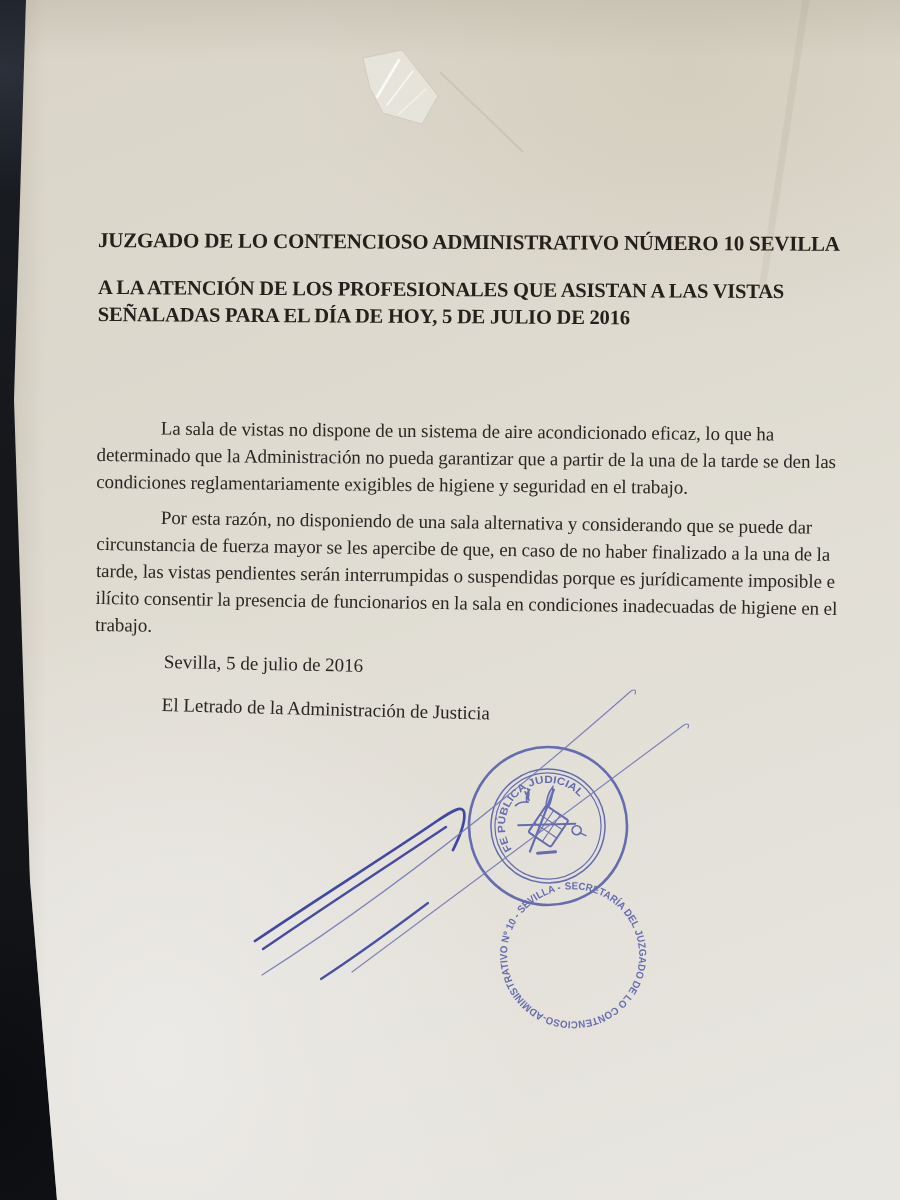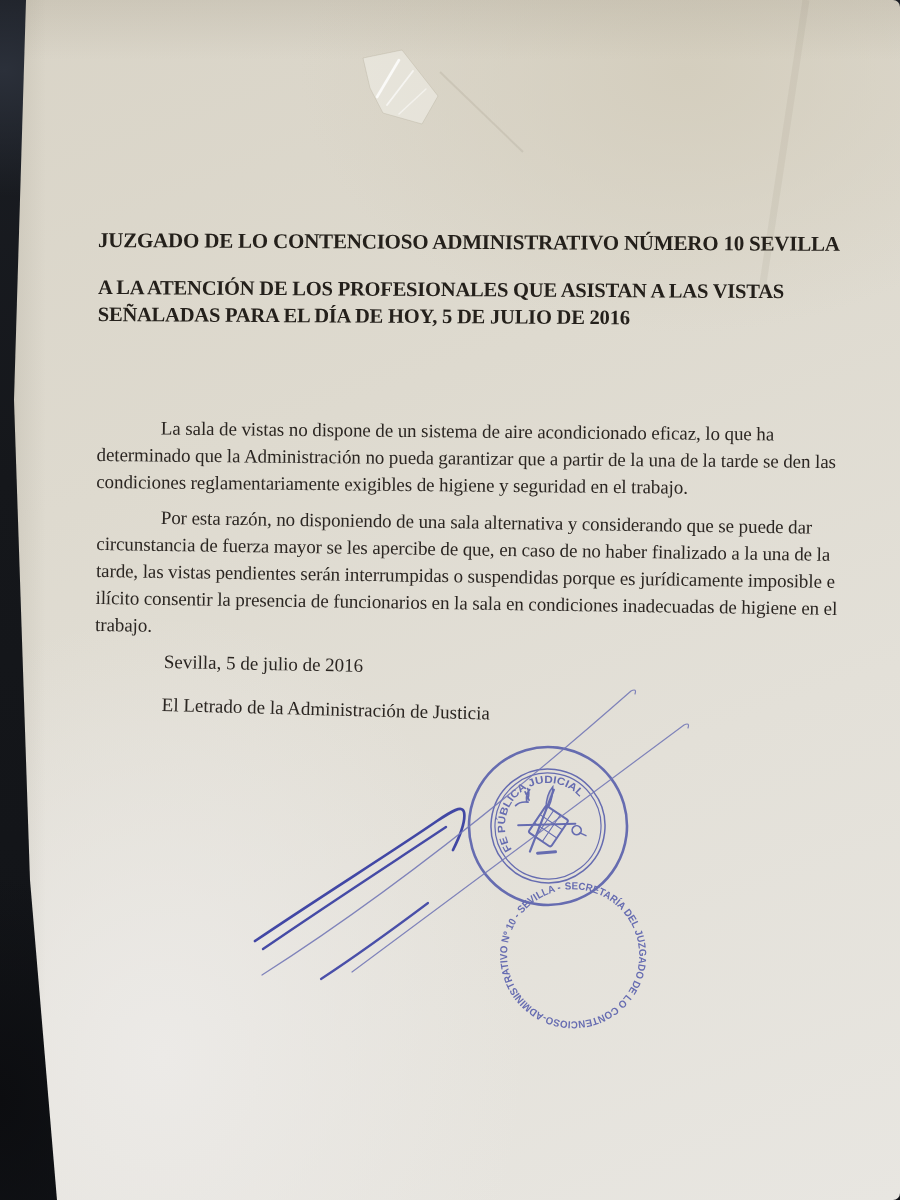--- a/index.html
+++ b/index.html
@@ -19,21 +19,20 @@
   
   .paper{
     position:absolute;inset:0;
     clip-path:polygon(26px 0px, 900px 0px, 900px 1200px, 57px 1200px, 30px 880px, 14px 400px);
     background:
       linear-gradient(90deg, rgba(110,102,84,0.30) 0px, rgba(110,102,84,0.10) 18px, rgba(110,102,84,0) 46px),
       linear-gradient(180deg, rgba(125,114,92,0.14) 0px, rgba(125,114,92,0) 60px),
       radial-gradient(620px 420px at 76% 6%, #d4cebe 0%, rgba(212,206,190,0) 62%),
       radial-gradient(560px 680px at 18% 88%, #eceae7 0%, rgba(236,234,231,0) 65%),
       linear-gradient(160deg, #d9d4c7 0%, #dedacf 35%, #e3e0d8 65%, #e8e6e1 100%);
-    border-radius: 7px;
   }
   .print{position:absolute;color:#2b2622;}
   .hdr{font-weight:bold;color:#24201b;letter-spacing:-0.2px;white-space:nowrap;}
   .title{left:98px;top:228px;font-size:21px;transform:rotate(.3deg);transform-origin:left top;}
   .attn{left:98px;top:274px;font-size:20.5px;line-height:27px;transform:rotate(.35deg);transform-origin:left top;}
   .body-par{width:775px;font-size:19px;line-height:27px;text-indent:64px;letter-spacing:-0.1px;transform-origin:left top;}
   .p1{left:97px;top:414px;transform:rotate(.55deg);}
   .p2{left:97px;top:503px;transform:rotate(.85deg);}
   .dateline{left:164px;top:651px;font-size:19px;transform:rotate(1.1deg);transform-origin:left top;white-space:nowrap;}
   .signer{left:162px;top:694px;font-size:19px;transform:rotate(1.5deg);transform-origin:left top;white-space:nowrap;}

